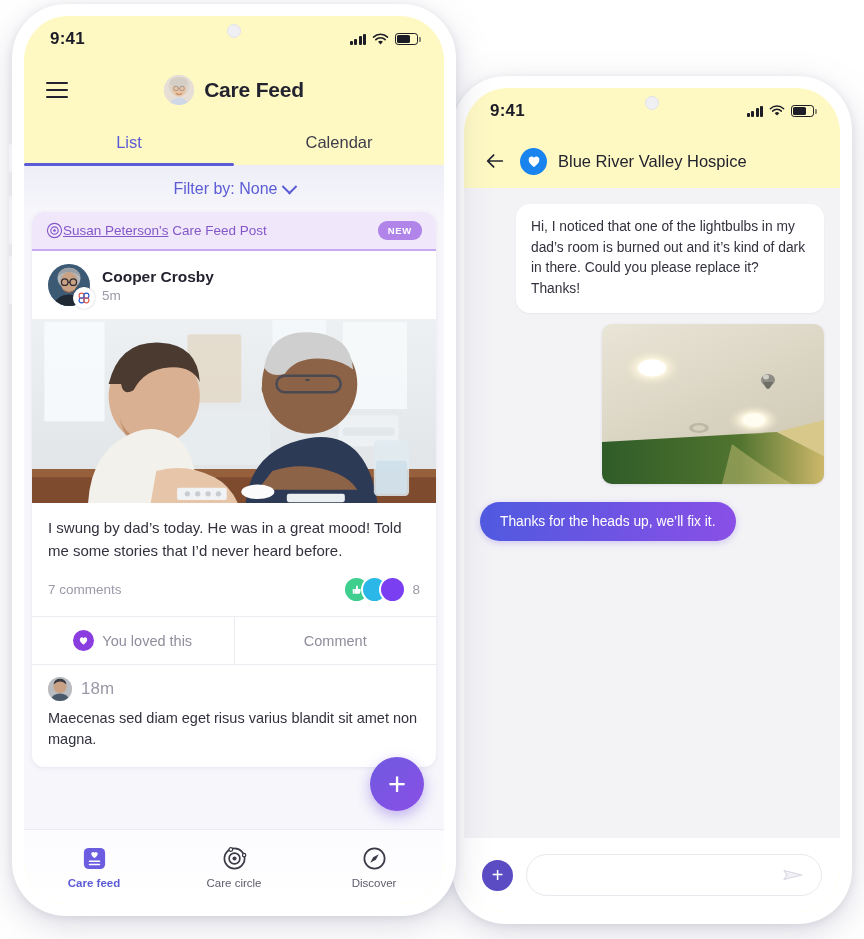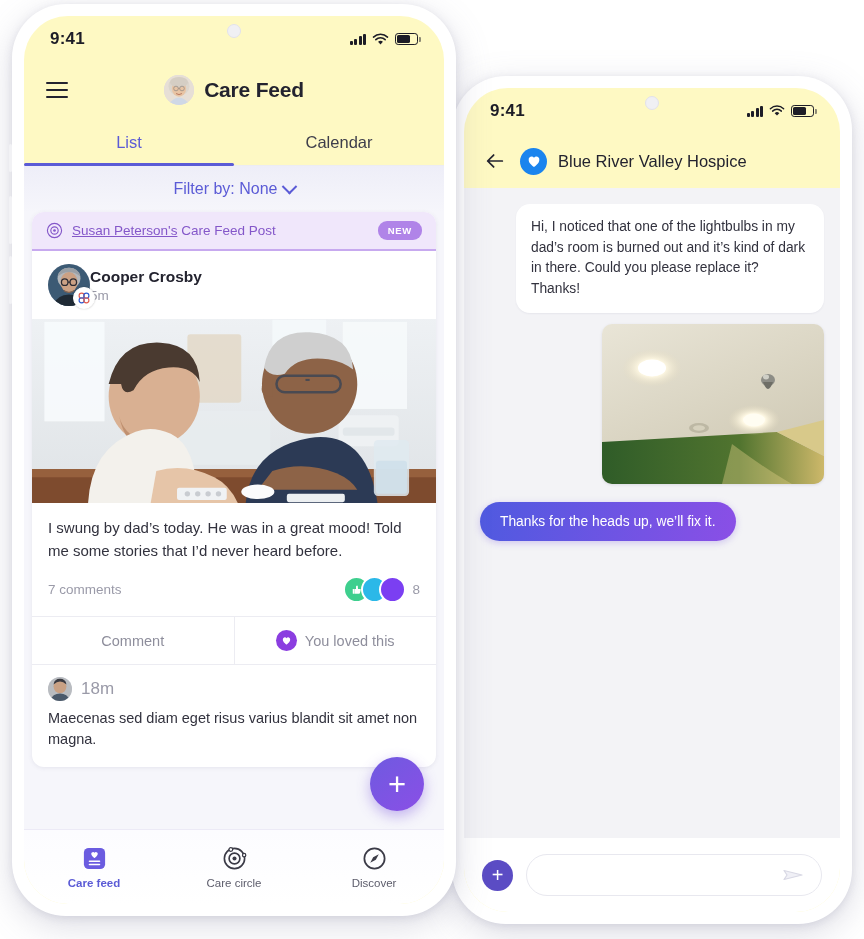--- a/index.html
+++ b/index.html
@@ -70,29 +70,29 @@
 
   
   .feed{background:#f6f6fb;flex:1;overflow:hidden;position:relative;}
   .filter-bar{height:46px;display:flex;align-items:center;justify-content:center;gap:6px;
     font-size:16px;color:#5b5bd6;cursor:pointer;
     background:linear-gradient(#eeeef8,#f6f6fb);}
   .chev{width:9px;height:9px;border-right:2.2px solid #5b5bd6;border-bottom:2.2px solid #5b5bd6;transform:rotate(45deg) translate(-2px,-2px);}
 
   .card{margin:0 8px;background:#fff;border-radius:12px;overflow:hidden;
         box-shadow:0 1px 4px rgba(80,80,120,.10);}
-  .card-ribbon{background:#f0e7fb;padding:9px 14px;display:flex;align-items:center;gap:9px;
+  .card-ribbon{background:#f0e7fb;padding:9px 14px;display:flex;align-items:center;
     border-bottom:2px solid #c7a9ef;}
   .ribbon-icon{width:17px;height:17px;flex:none;}
   .ribbon-text{font-size:13.5px;color:#8457c9;flex:1;}
   .ribbon-text u{text-decoration:underline;}
   .badge-new{background:#b084e8;color:#fff;font-size:9.5px;font-weight:700;
     letter-spacing:.7px;padding:4px 10px;border-radius:9px;}
 
-  .post-head{display:flex;align-items:center;gap:0;padding:13px 16px;}
+  .post-head{display:flex;align-items:center;gap:12px;padding:13px 16px;}
   .post-av-wrap{position:relative;width:42px;height:42px;flex:none;}
   .post-av-badge{position:absolute;right:-5px;bottom:-3px;width:20px;height:20px;border-radius:50%;
     background:#fff;border:1.5px solid #fff;box-shadow:0 0 2px rgba(0,0,0,.22);
     display:flex;align-items:center;justify-content:center;}
   .post-name{font-size:15.5px;font-weight:700;color:#23232f;}
   .post-time{font-size:13.5px;color:#9a9aa8;margin-top:2px;}
 
   .post-photo{height:184px;width:100%;display:block;}
 
   .post-body{padding:14px 16px 0;font-size:15px;line-height:1.5;color:#32323e;}
@@ -413,29 +413,29 @@
                   </span>
                   <span class="rbub" style="background:#2bb8e8;"></span>
                   <span class="rbub" style="background:#7b3ff2;"></span>
                 </span>
                 <span class="rcount">8</span>
               </span>
             </div>
 
             <div class="act-row">
               <div class="act">
-                <span>Comment</span>
-              </div>
-              <div class="act">
                 <span class="heart-chip">
                   <svg width="11" height="11" viewBox="0 0 24 24">
                       <path d="M12 21s-8-5-8-10.5A4.5 4.5 0 0 1 12 7a4.5 4.5 0 0 1 8 3.5C20 16 12 21 12 21z" fill="#fff"></path>
                     </svg>
                 </span>
                 <span>You loved this</span>
+              </div>
+              <div class="act">
+                <span>Comment</span>
               </div>
             </div>
 
             <div class="cmt">
               <div class="cmt-head">
                 <span class="av" style="width:24px;height:24px;display:block;flex:none;">
                   <svg viewBox="0 0 26 26">
                     <rect width="26" height="26" fill="#b9bcc0"></rect>
                     <ellipse cx="13" cy="10" rx="7" ry="7.5" fill="#c9a184"></ellipse>
                     <path d="M6 8q7-6 14 0-1-6-7-6T6 8z" fill="#3b3b42"></path>

